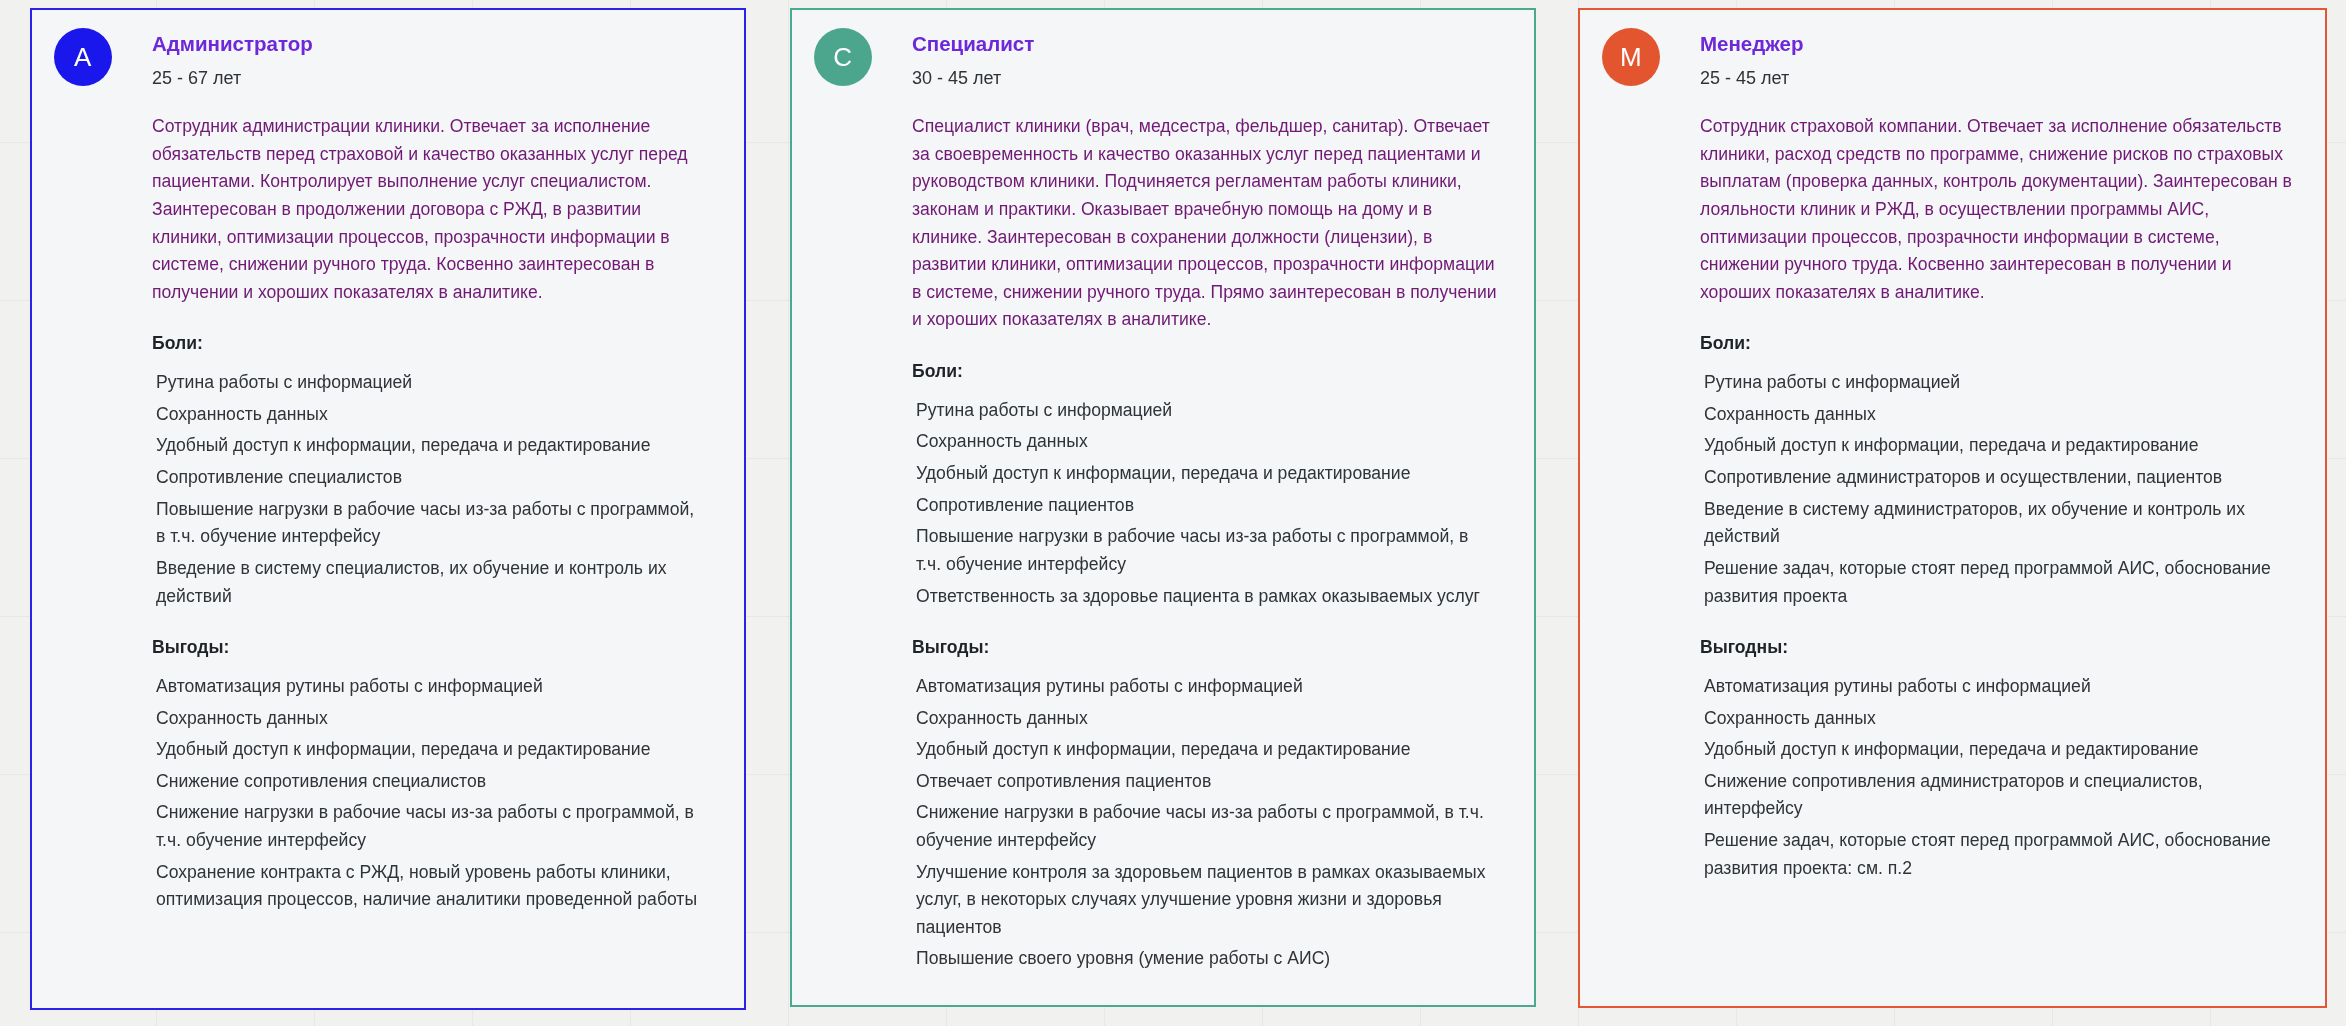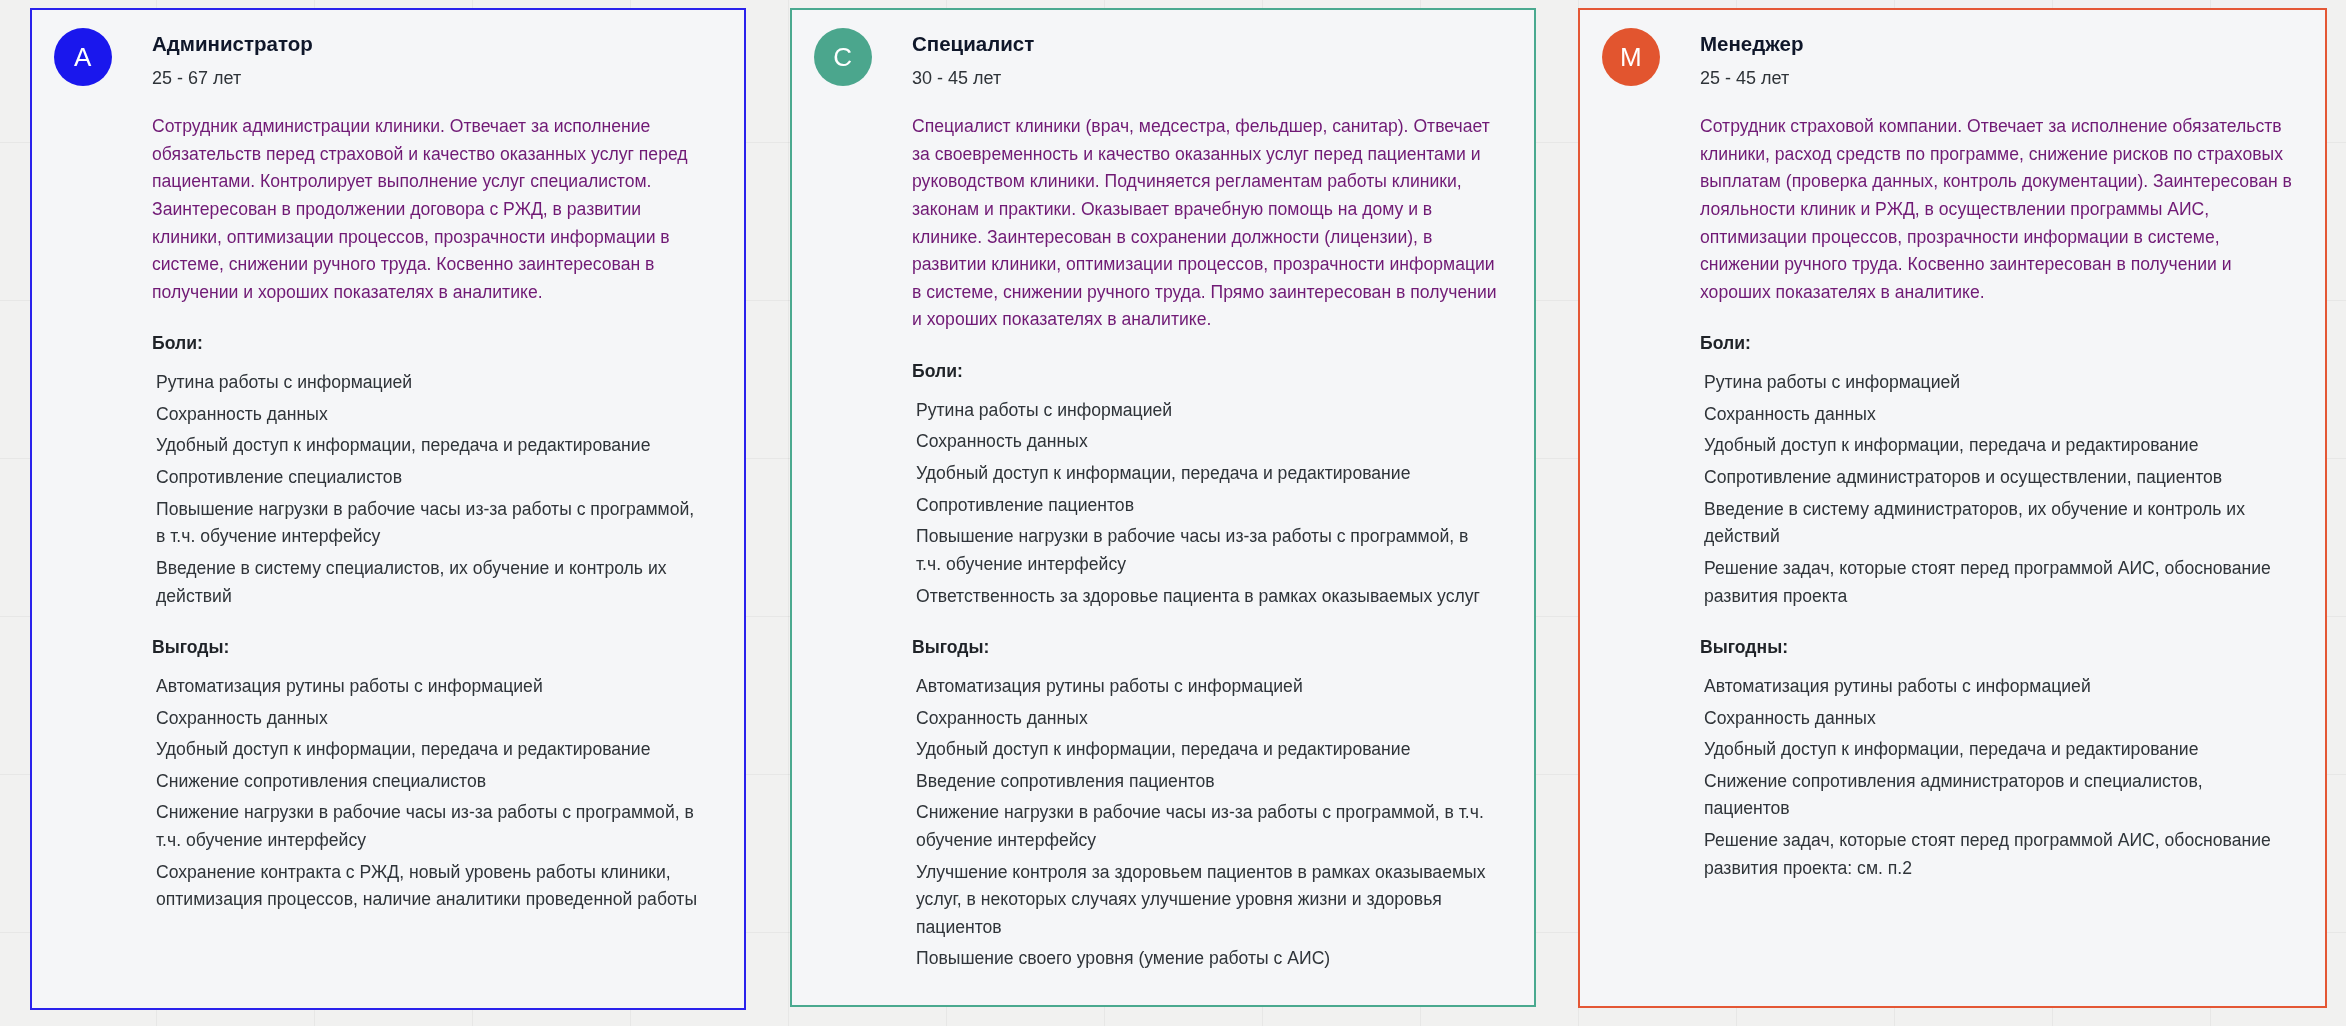--- a/index.html
+++ b/index.html
@@ -68,21 +68,21 @@
   .avatar.a1 { background: #4ba68d; }
   .avatar.a2 { background: #e2552f; }
 
   .hdr-text {
     padding-left: 40px;
     padding-top: 3px;
   }
   .persona-title {
     font-size: 20.5px;
     font-weight: bold;
-    color: #0f172a;
+    color: #6d28d9;
     line-height: 1.25;
     margin: 0 0 10px 0;
   }
   .persona-age {
     font-size: 18px;
     font-weight: 400;
     color: #2e3338;
     line-height: 1.25;
     margin: 0;
   }
@@ -185,21 +185,21 @@
               <li>Повышение нагрузки в рабочие часы из-за работы с программой, в т.ч. обучение интерфейсу</li>
               <li>Ответственность за здоровье пациента в рамках оказываемых услуг</li>
             </ul>
         </div>
         <div class="sec">
           <div class="sec-title">Выгоды:</div>
           <ul class="sec-list">
               <li>Автоматизация рутины работы с информацией</li>
               <li>Сохранность данных</li>
               <li>Удобный доступ к информации, передача и редактирование</li>
-              <li>Введение сопротивления пациентов</li>
+              <li>Отвечает сопротивления пациентов</li>
               <li>Снижение нагрузки в рабочие часы из-за работы с программой, в т.ч. обучение интерфейсу</li>
               <li>Улучшение контроля за здоровьем пациентов в рамках оказываемых услуг, в некоторых случаях улучшение уровня жизни и здоровья пациентов</li>
               <li>Повышение своего уровня (умение работы с АИС)</li>
             </ul>
         </div>
       </div>
     </div>
   </div>
 
   <div class="card c2" style="border-color: rgb(228, 87, 53);">
@@ -223,21 +223,21 @@
               <li>Введение в систему администраторов, их обучение и контроль их действий</li>
               <li>Решение задач, которые стоят перед программой АИС, обоснование развития проекта</li>
             </ul>
         </div>
         <div class="sec">
           <div class="sec-title">Выгодны:</div>
           <ul class="sec-list">
               <li>Автоматизация рутины работы с информацией</li>
               <li>Сохранность данных</li>
               <li>Удобный доступ к информации, передача и редактирование</li>
-              <li>Снижение сопротивления администраторов и специалистов, пациентов</li>
+              <li>Снижение сопротивления администраторов и специалистов, интерфейсу</li>
               <li>Решение задач, которые стоят перед программой АИС, обоснование развития проекта: см. п.2</li>
             </ul>
         </div>
       </div>
     </div>
   </div>
 
 </div>
 
 </body></html>

